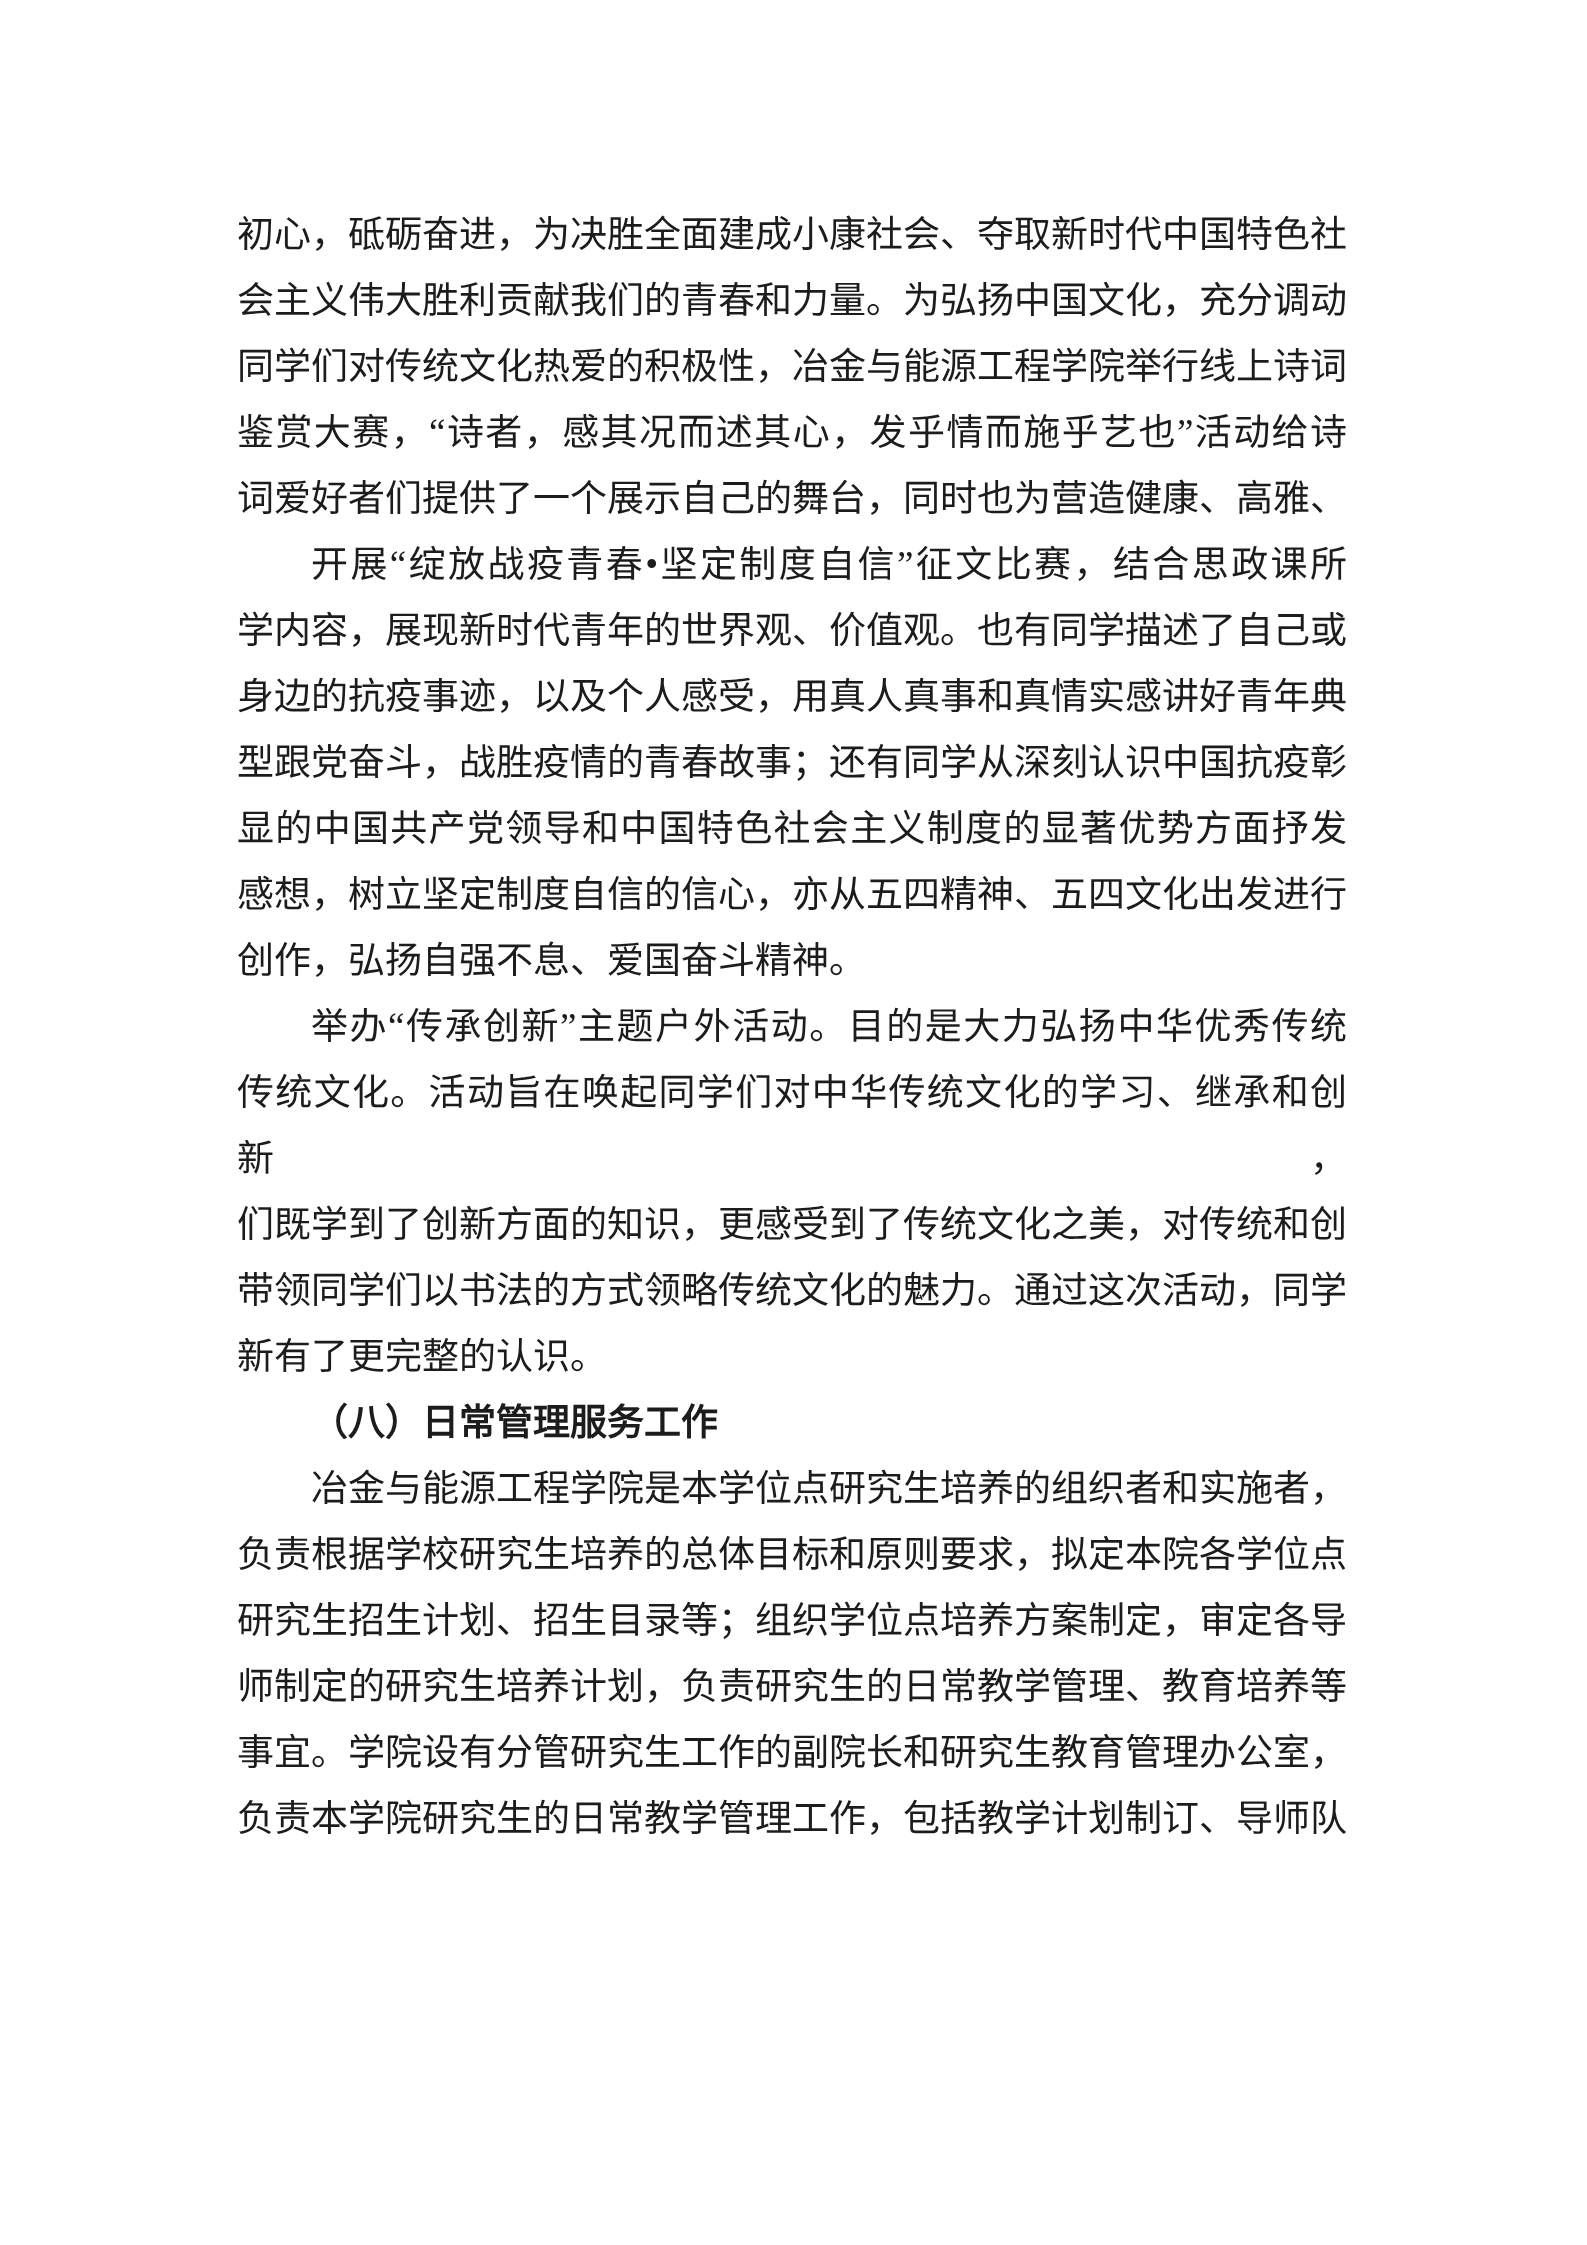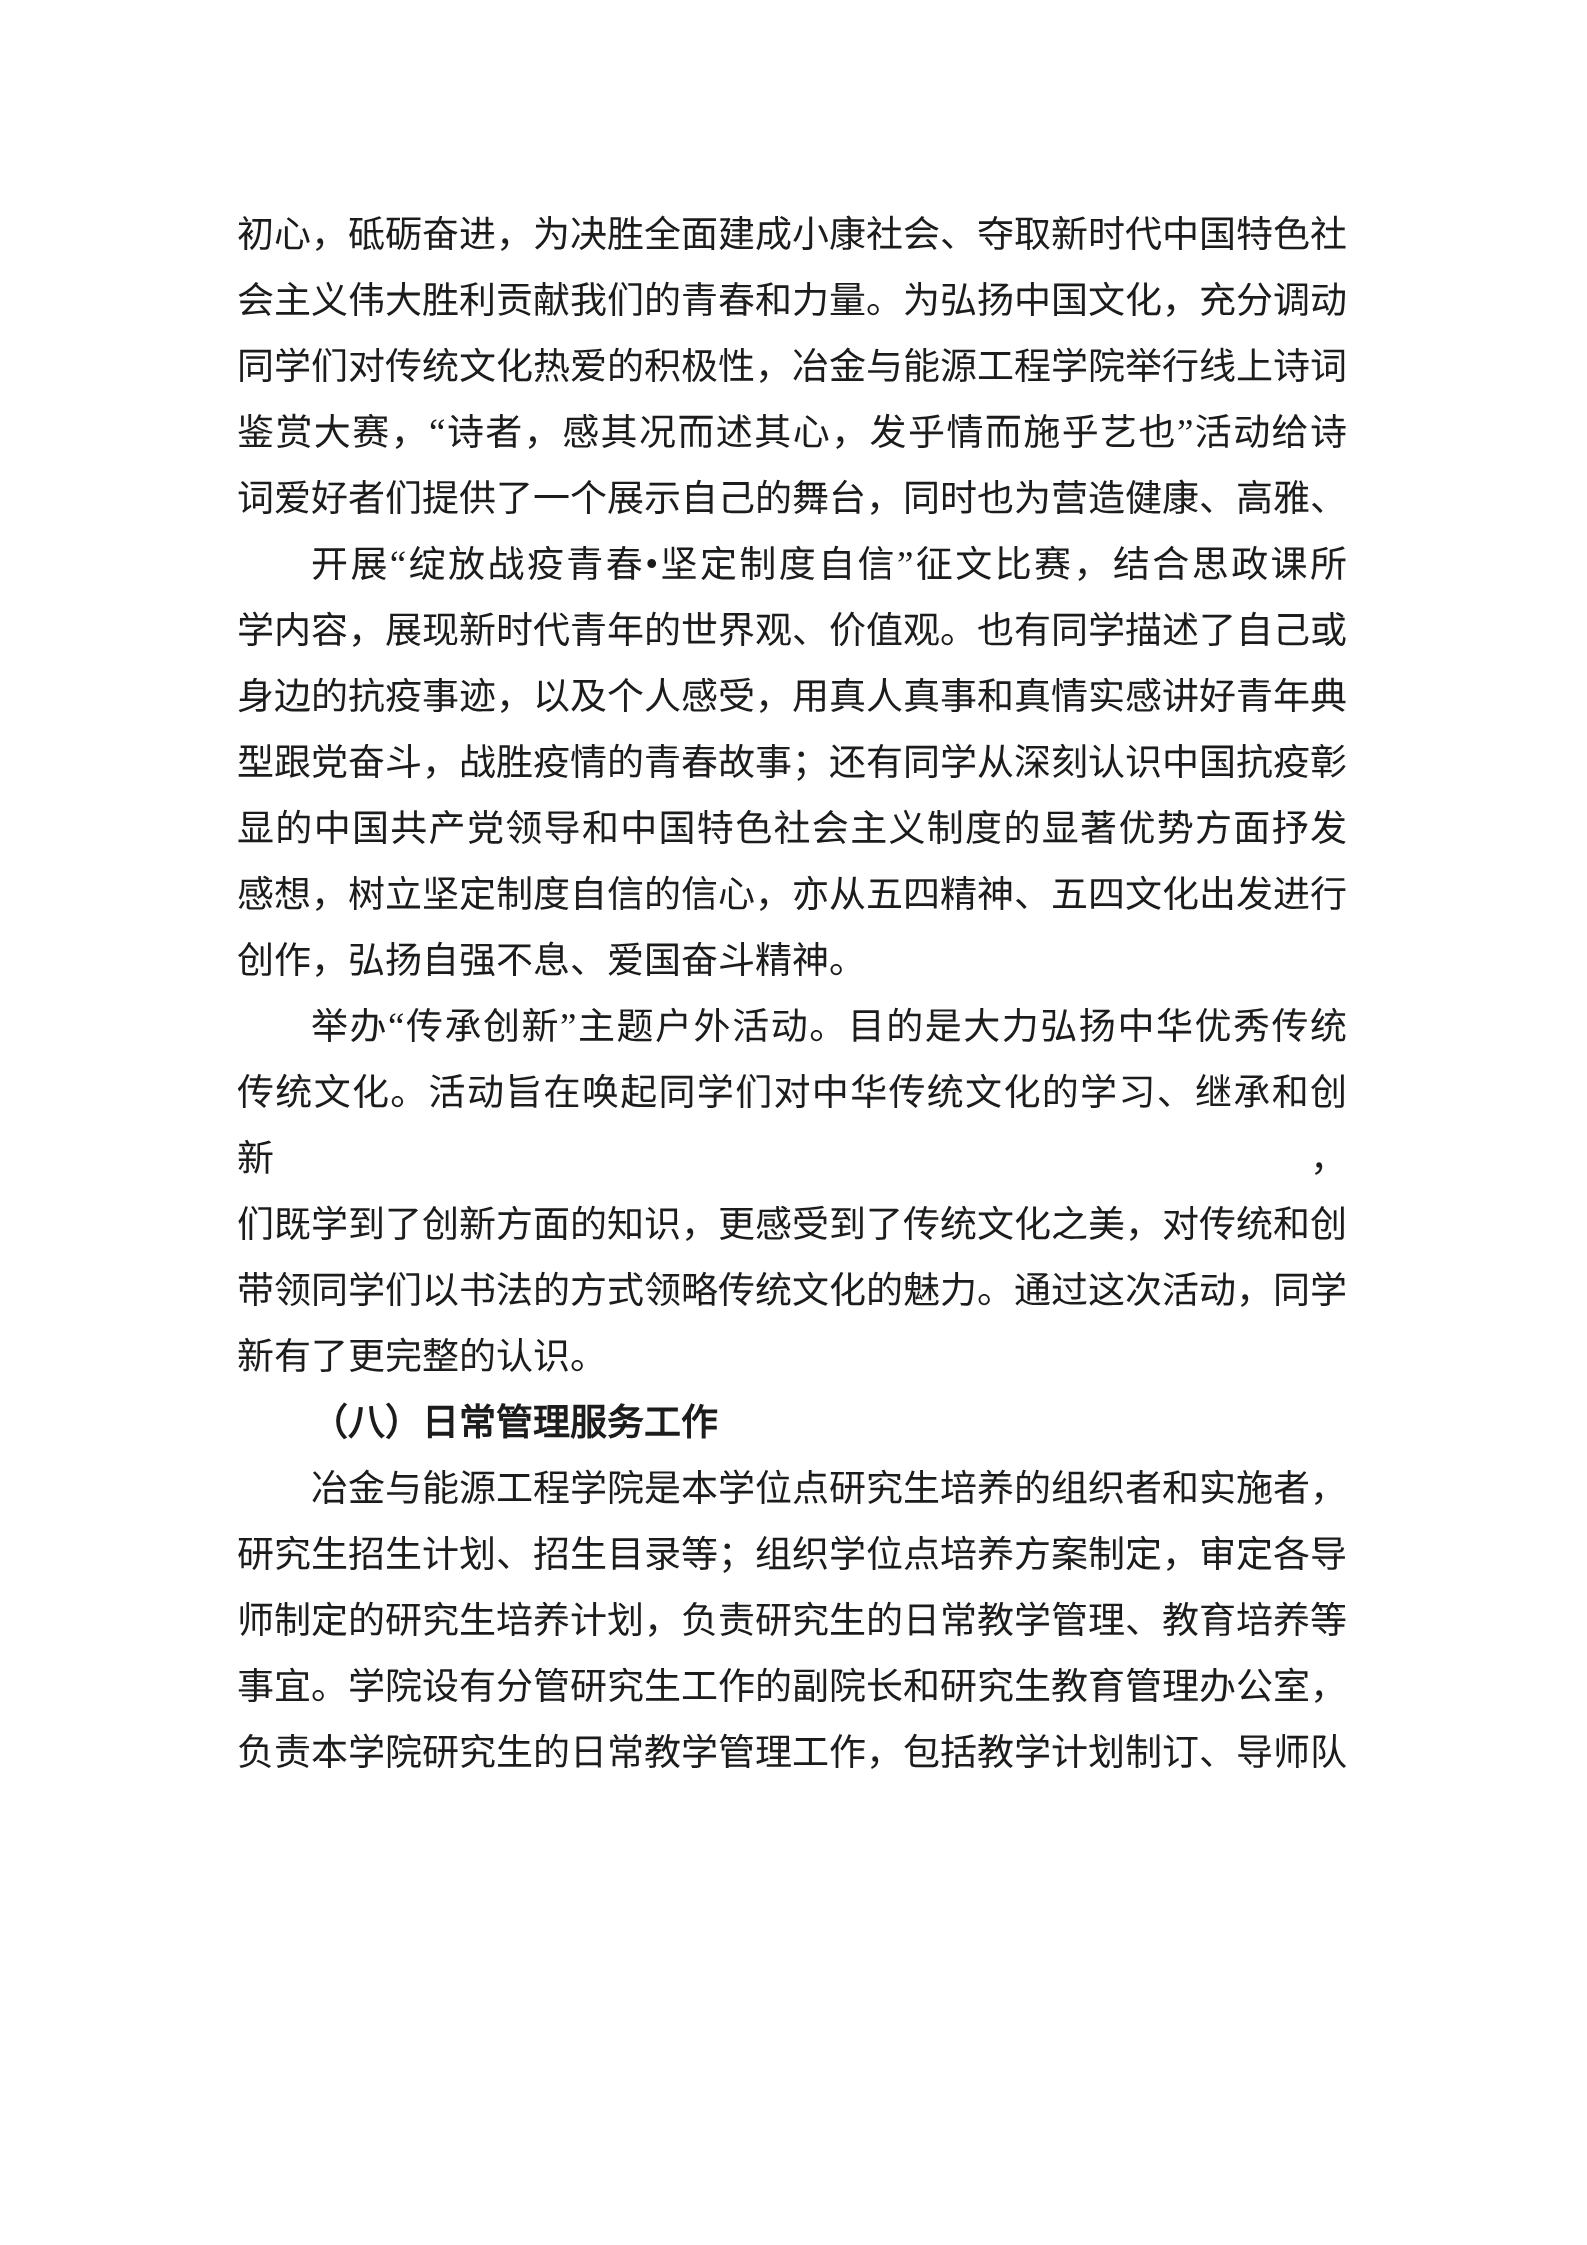--- a/index.html
+++ b/index.html
@@ -78,20 +78,21 @@
         <div class="line full">传统文化。活动旨在唤起同学们对中华传统文化的学习、继承和创新，</div>
         <div class="line full">们既学到了创新方面的知识，更感受到了传统文化之美，对传统和创</div>
         <div class="line full">带领同学们以书法的方式领略传统文化的魅力。通过这次活动，同学</div>
         <div class="line">新有了更完整的认识。</div>
       </div>
       <div class="paragraph heading">
         <div class="line indent">（八）日常管理服务工作</div>
       </div>
       <div class="paragraph">
         <div class="line full indent">冶金与能源工程学院是本学位点研究生培养的组织者和实施者，</div>
+        <div class="line full">负责根据学校研究生培养的总体目标和原则要求，拟定本院各学位点</div>
         <div class="line full">研究生招生计划、招生目录等；组织学位点培养方案制定，审定各导</div>
         <div class="line full">师制定的研究生培养计划，负责研究生的日常教学管理、教育培养等</div>
         <div class="line full">事宜。学院设有分管研究生工作的副院长和研究生教育管理办公室，</div>
         <div class="line full">负责本学院研究生的日常教学管理工作，包括教学计划制订、导师队</div>
       </div>
     </div>
   <div class="page-number">30</div>
 </div>
 
 </body></html>

